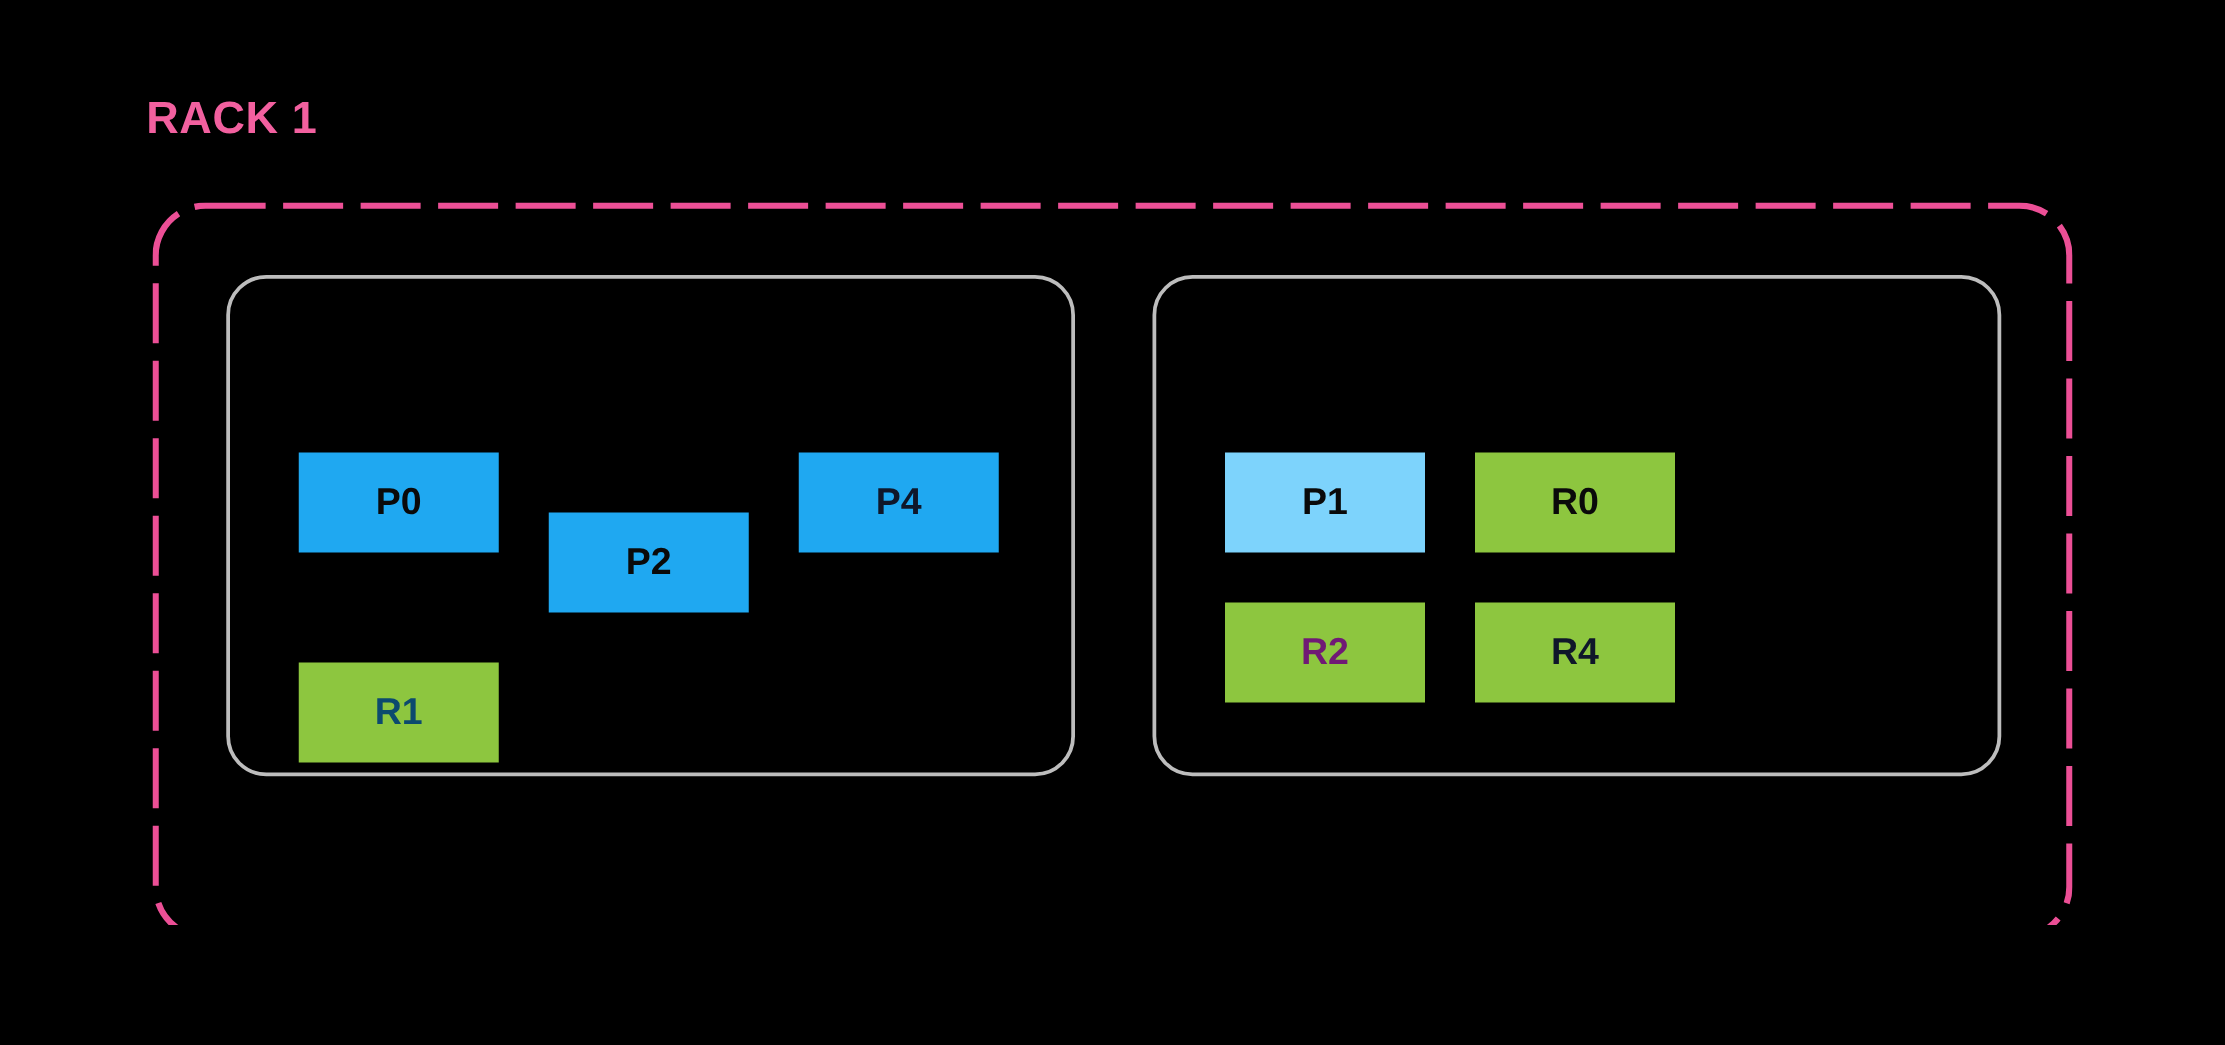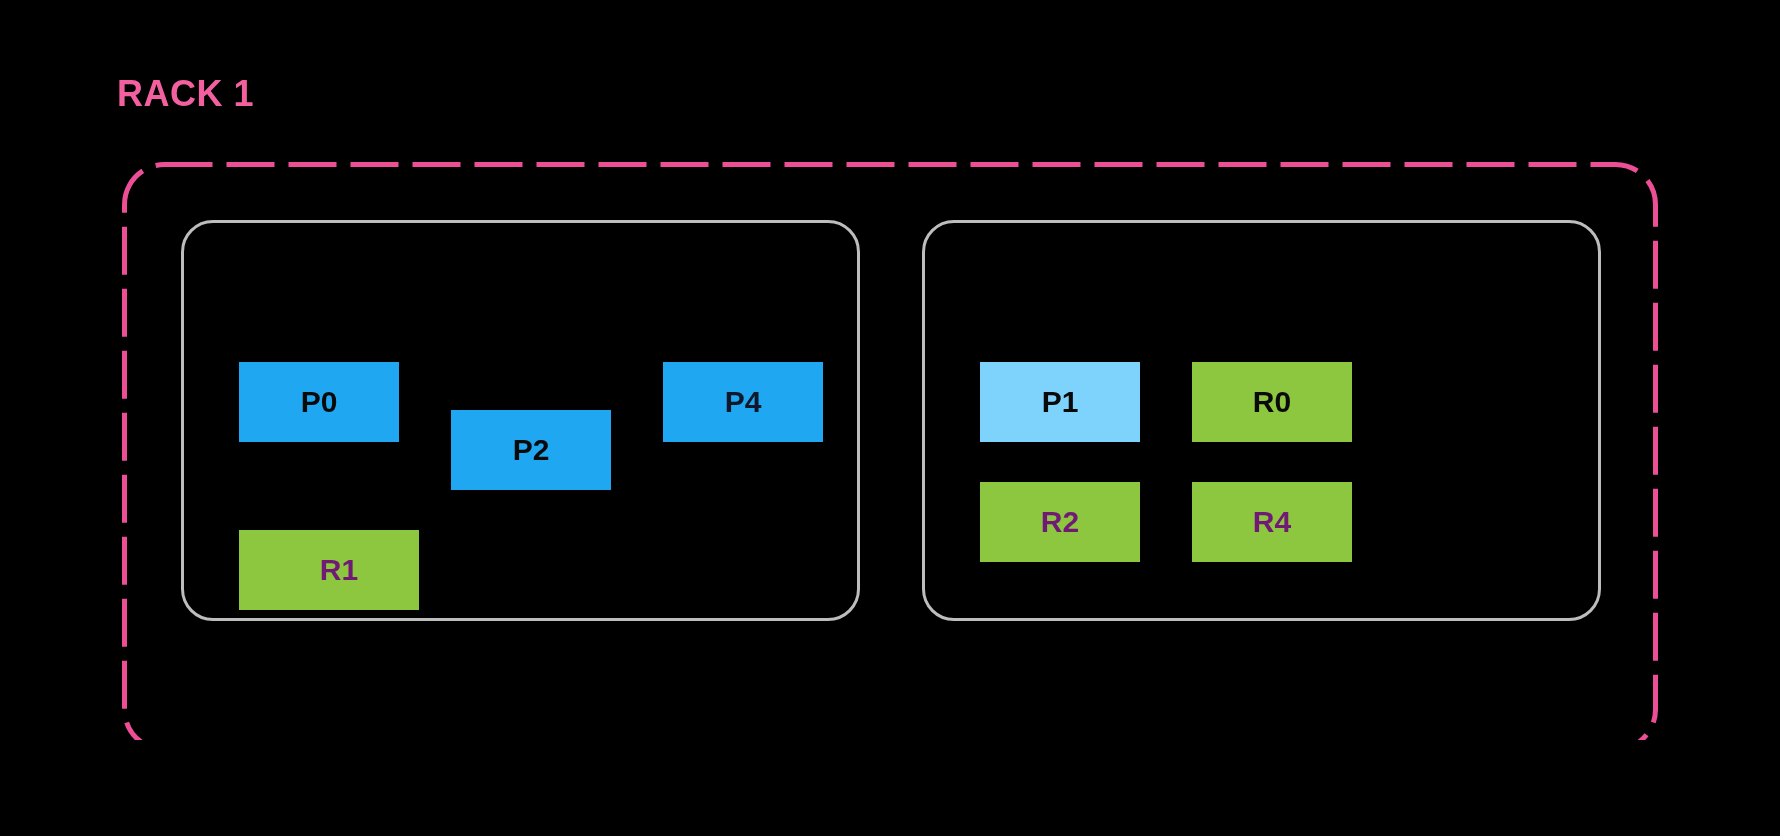--- a/index.html
+++ b/index.html
@@ -43,21 +43,21 @@
   }
   .node-left  { left: 181px; }
   .node-right { left: 922px; }
   .node-content {
     position: absolute;
     left: 55px;
     top: 139px;
   }
   .shard-row {
     display: flex;
-    gap: 52px;
+    gap: 40px;
   }
   .shard-row + .shard-row {
     margin-top: 40px;
   }
   .shard-box {
     width: 160px;
     height: 80px;
     display: flex;
     align-items: center;
     justify-content: center;
@@ -79,31 +79,31 @@
   </svg>
 
   <div class="node node-left" style="border-color: rgb(189, 189, 189);">
     <div class="node-content">
         <div class="shard-row">
           <div class="shard-box" style="background: rgb(31, 168, 241); color: rgb(10, 10, 10);">P0</div>
           <div class="shard-box" style="background: rgb(31, 168, 241); color: rgb(10, 10, 10); margin-top: 48px;">P2</div>
           <div class="shard-box" style="background: rgb(31, 168, 241); color: #0f172a;">P4</div>
         </div>
         <div class="shard-row">
-          <div class="shard-box" style="background: rgb(141, 198, 63); color: #701a75; padding-left: 20px;">R1</div>
+          <div class="shard-box" style="background: rgb(141, 198, 63); color: #0c4a6e;">R1</div>
         </div>
       </div>
   </div>
 
   <div class="node node-right" style="border-color: rgb(189, 189, 189);">
     <div class="node-content">
         <div class="shard-row">
           <div class="shard-box" style="background: #7dd3fc; color: rgb(10, 10, 10);">P1</div>
           <div class="shard-box" style="background: rgb(141, 198, 63); color: rgb(10, 10, 10);">R0</div>
         </div>
         <div class="shard-row">
           <div class="shard-box" style="background: rgb(141, 198, 63); color: #701a75;">R2</div>
-          <div class="shard-box" style="background: rgb(141, 198, 63); color: #701a75; text-align: right;">R4</div>
+          <div class="shard-box" style="background: rgb(141, 198, 63); color: #0f172a; text-align: right;">R4</div>
         </div>
       </div>
   </div>
 
 </div>
 
 </body></html>

